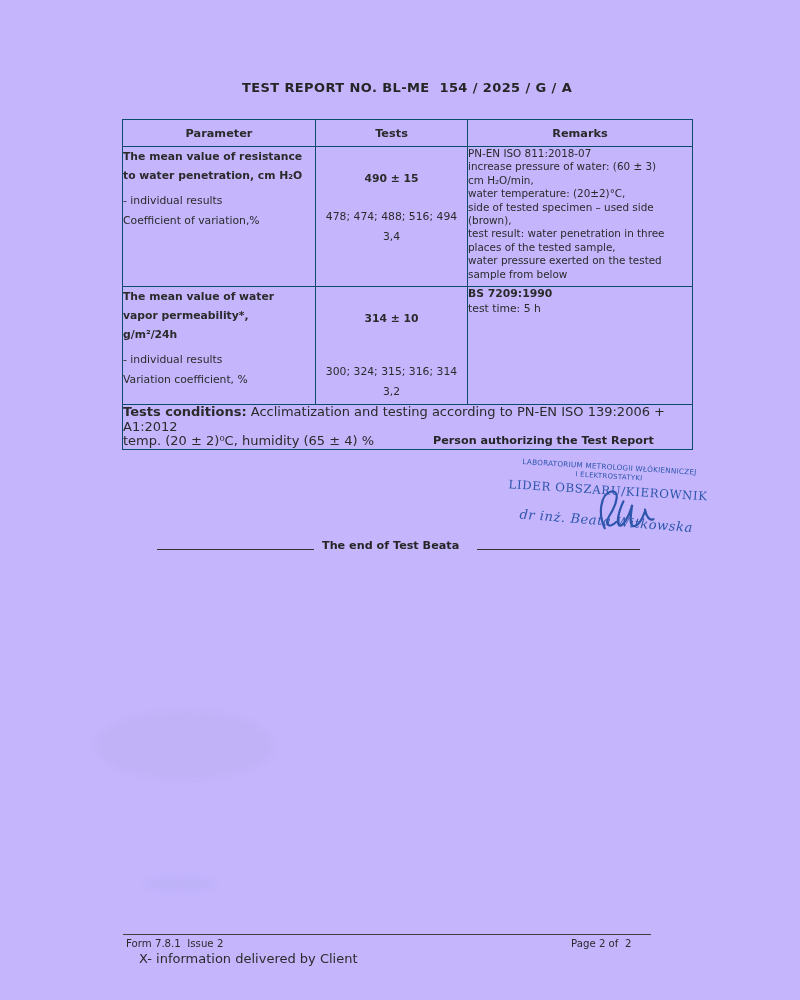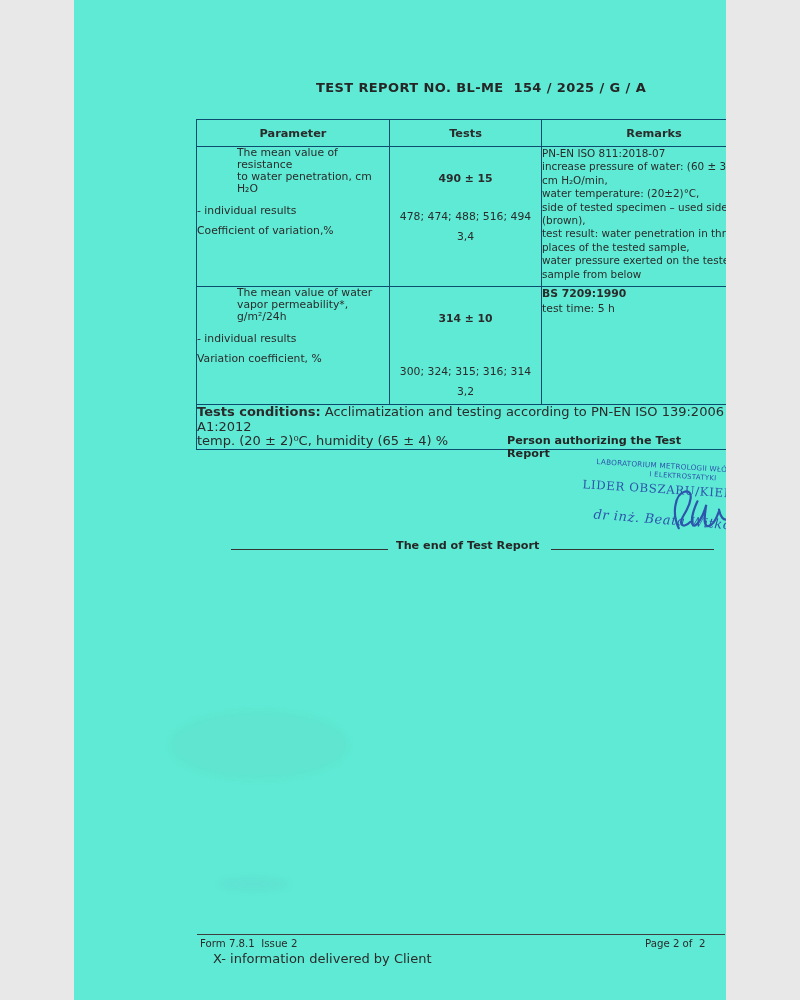--- a/index.html
+++ b/index.html
@@ -1,23 +1,23 @@
 <!DOCTYPE html>
 <html><head>
 <meta charset="utf-8">
 <style>
   * { margin: 0; padding: 0; box-sizing: border-box; }
   html, body { background: #e8e8e8; }
   body { font-family: "DejaVu Sans", "Liberation Sans", sans-serif; }
   .page {
     position: relative;
-    width: 652px;
+    width: 800px;
     height: 1000px;
     margin: 0 auto;
-    background: #5eead4;
+    background: #c4b5fd;
     color: #2b2b2b;
     overflow: hidden;
   }
   .doc-title {
     position: absolute;
     left: 122px; top: 80px; width: 570px;
     text-align: center;
     font-weight: bold;
     font-size: 13px;
     letter-spacing: 0.4px;
@@ -45,21 +45,21 @@
     height: 27px;
     vertical-align: middle;
     text-align: center;
     font-weight: bold;
     font-size: 11.3px;
   }
   tr.r1 td { height: 140px; }
   tr.r2 td { height: 97px; }
   td.param { padding: 6px 6px 0 8px; }
   td.value { padding: 6px 4px 0 4px; text-align: center; }
-  .pline-bold { font-weight: normal; white-space: pre-line; line-height: 12px; margin-bottom: 8px; margin-left: 40px; }
+  .pline-bold { font-weight: bold; white-space: pre-line; line-height: 19px; margin-bottom: 8px; }
   .pline { line-height: 15px; margin-bottom: 5px; }
   .vline-bold { font-weight: bold; line-height: 15px; margin-top: 24px; }
   tr.r1 .vline-bold { margin-bottom: 23px; }
   tr.r2 .vline-bold { margin-bottom: 38px; }
   .vline { line-height: 15px; margin-bottom: 5px; }
   td.remarks { padding: 3px 6px 0 8px; }
   .rem-text { white-space: pre-line; line-height: 13.4px; font-size: 10.4px; }
   .rem-bold { font-weight: bold; line-height: 14.5px; }
   .rem-plain { line-height: 14.5px; }
   td.conditions { padding: 4px 8px 0 8px; }
@@ -213,21 +213,21 @@
       <path d="M16,40 C8,26 10,6 20,3 C29,1 27,14 20,27 C15,36 20,41 27,33
                M33,12 C29,22 27,33 30,36 C34,39 40,25 42,15
                C41,24 40,34 44,36 C49,37 53,28 55,21
                M55,19 C57,26 60,30 64,28" fill="none" stroke-width="2.2" stroke-linecap="round" class="sig-path" stroke="#2e55ac"></path>
     </svg>
     <div class="stamp-name">dr inż. Beata Witkowska</div>
   </div>
 
   <div class="end-row">
     <div class="end-line-left"></div>
-    <div class="end-label">The end of Test Report</div>
+    <div class="end-label">The end of Test Beata</div>
     <div class="end-line-right"></div>
   </div>
 
   <div class="noise noise-1"></div>
   <div class="noise noise-2"></div>
 
   <div class="footer-rule"></div>
   <div class="footer-form">Form 7.8.1  Issue 2</div>
   <div class="footer-page">Page 2 of  2</div>
   <div class="footer-info">X- information delivered by Client</div>

